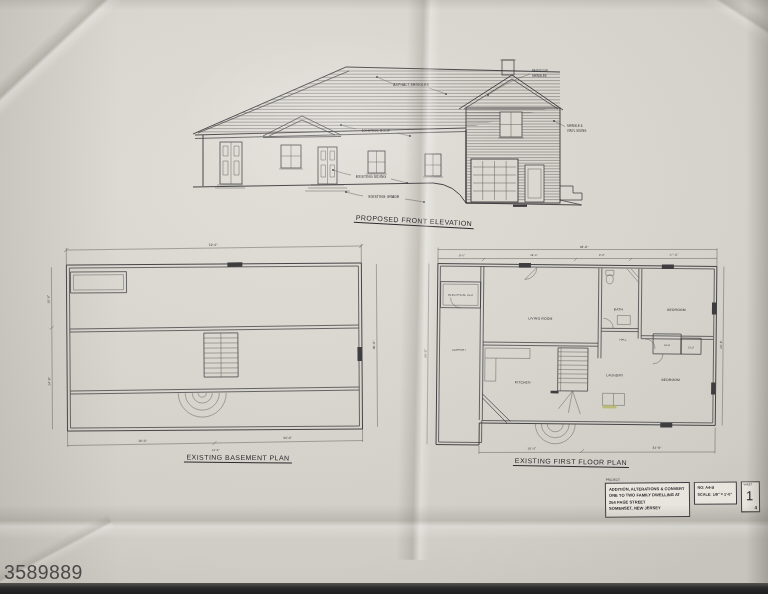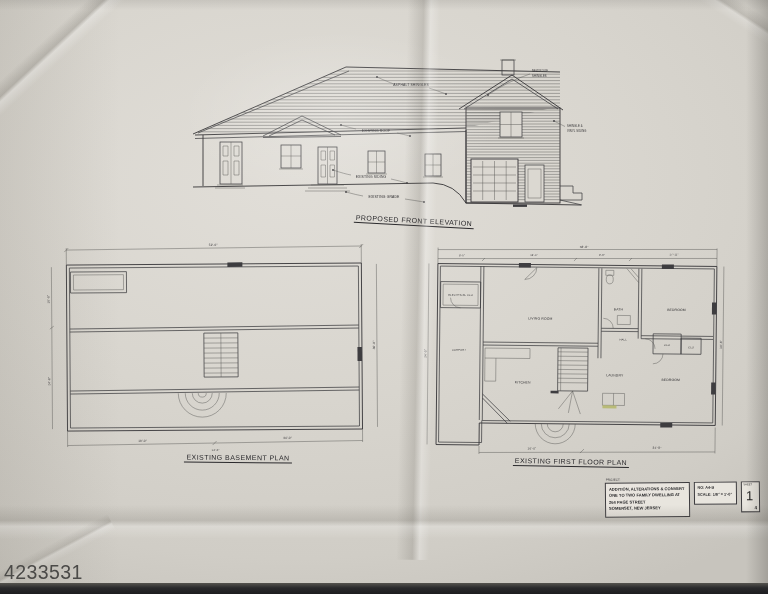--- a/index.html
+++ b/index.html
@@ -386,15 +386,15 @@
   <div class="ovl" style="left:0;top:0;width:120px;height:594px;background:linear-gradient(90deg,rgba(118,113,103,.16),rgba(0,0,0,0));"></div>
   <div class="ovl" style="left:180px;top:30px;width:320px;height:170px;background:radial-gradient(closest-side,rgba(255,255,255,.22),rgba(255,255,255,0));"></div>
   <div class="ovl" style="left:408px;top:-6px;width:40px;height:566px;transform:rotate(1.2deg);transform-origin:top;background:linear-gradient(90deg,rgba(0,0,0,0),rgba(96,92,84,.20) 40%,rgba(255,255,255,.26) 58%,rgba(0,0,0,0) 82%);"></div>
   <div class="ovl" style="left:0;top:505px;width:768px;height:34px;background:linear-gradient(180deg,rgba(0,0,0,0),rgba(94,90,82,.18) 45%,rgba(255,255,255,.22) 63%,rgba(0,0,0,0));"></div>
   <div class="ovl" style="left:-46px;top:26px;width:220px;height:26px;transform:rotate(-43deg);background:linear-gradient(180deg,rgba(0,0,0,0),rgba(98,94,86,.24) 45%,rgba(255,255,255,.28) 60%,rgba(0,0,0,0));"></div>
   <div class="ovl" style="left:650px;top:6px;width:190px;height:22px;transform:rotate(33deg);background:linear-gradient(180deg,rgba(0,0,0,0),rgba(98,94,86,.18) 45%,rgba(255,255,255,.20) 60%,rgba(0,0,0,0));"></div>
   <div class="ovl" style="left:-30px;top:548px;width:150px;height:18px;transform:rotate(-28deg);background:linear-gradient(180deg,rgba(0,0,0,0),rgba(98,94,86,.16) 45%,rgba(255,255,255,.18) 60%,rgba(0,0,0,0));"></div>
   <div class="ovl" style="left:746px;top:0;width:22px;height:594px;background:linear-gradient(90deg,rgba(0,0,0,0),rgba(58,56,52,.25));"></div>
   <div class="ovl" style="left:0;top:0;width:768px;height:10px;background:linear-gradient(180deg,rgba(70,68,64,.12),rgba(0,0,0,0));"></div>
 
-  <div id="watermark">4233531</div>
+  <div id="watermark">3589889</div>
   <div id="bottom-band"></div>
 </div>
 
 </body></html>

